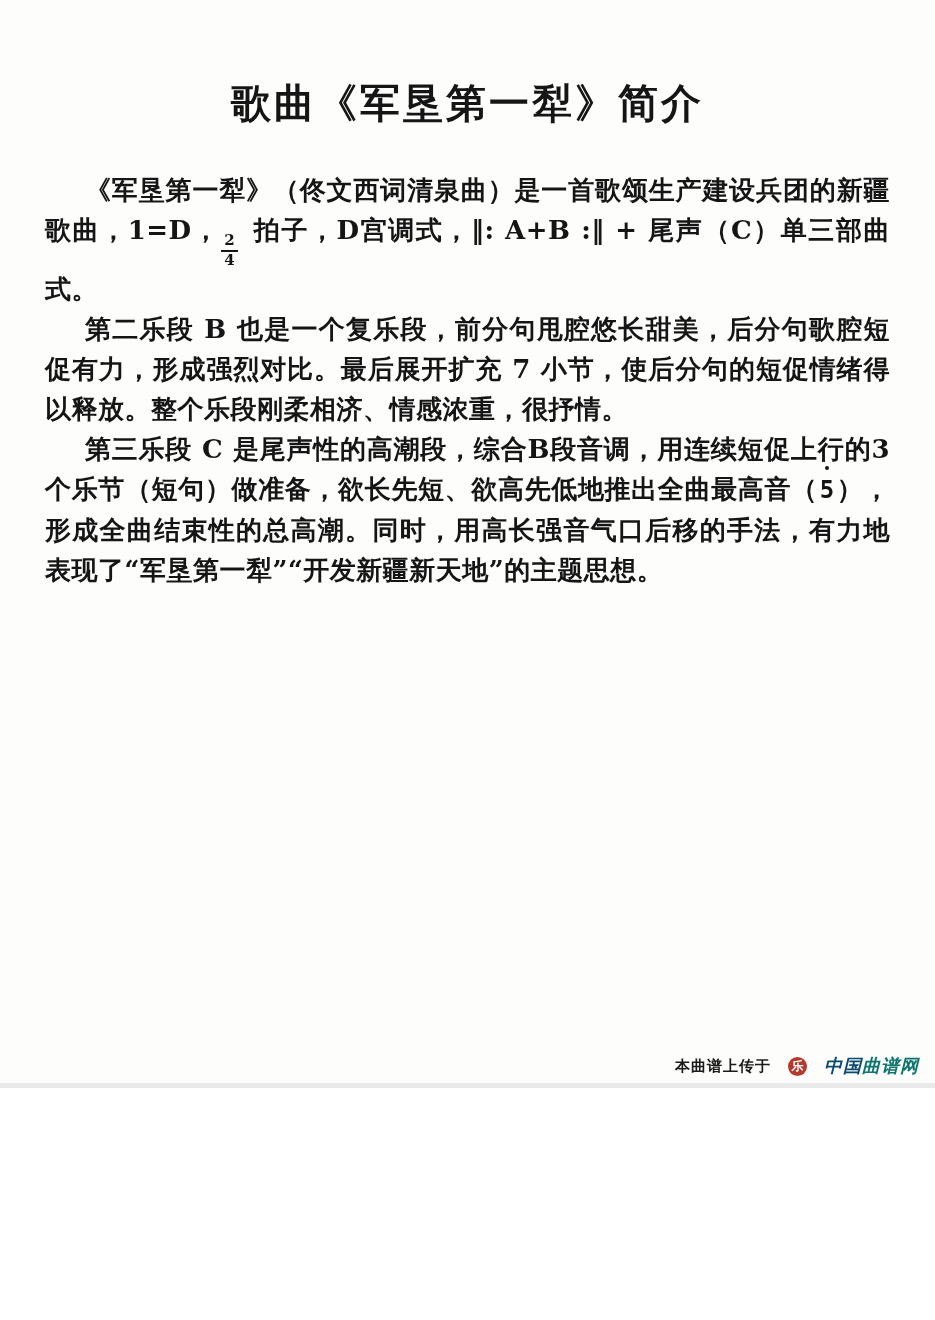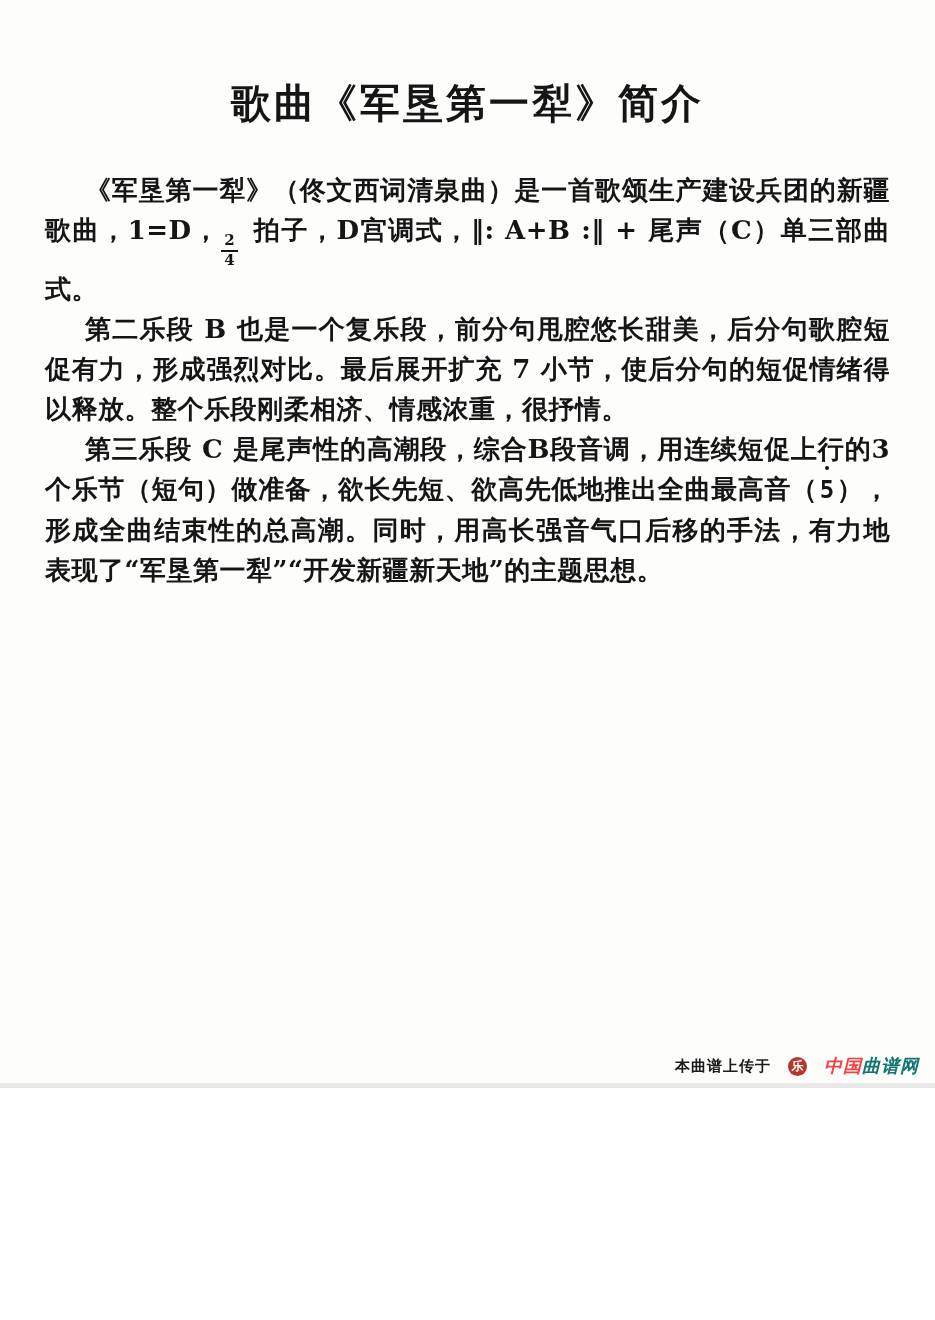--- a/index.html
+++ b/index.html
@@ -114,19 +114,19 @@
       <p class="para">第二乐段 B 也是一个复乐段，前分句甩腔悠长甜美，后分句歌腔短促有力，形成强烈对比。最后展开扩充 7 小节，使后分句的短促情绪得以释放。整个乐段刚柔相济、情感浓重，很抒情。</p>
       <p class="para">第三乐段 C 是尾声性的高潮段，综合B段音调，用连续短促上行的3个乐节（短句）做准备，欲长先短、欲高先低地推出全曲最高音（<span class="dotted">5</span>），形成全曲结束性的总高潮。同时，用高长强音气口后移的手法，有力地表现了“军垦第一犁”“开发新疆新天地”的主题思想。</p>
     </div>
 
   <div class="footer">
     <span class="footer-prefix">本曲谱上传于</span>
     <span class="logo-circle" style="background: rgb(179, 57, 43);">
       <span>乐</span>
     </span>
     <span class="site-name">
-      <span class="site-part1" style="color: #ef4444;">中国</span>
+      <span class="site-part1" style="color: #0c4a6e;">中国</span>
       <span class="site-part2" style="color: #0f766e;">曲谱网</span>
     </span>
   </div>
 
   <div class="scan-edge"></div>
 </div>
 
 </body></html>

